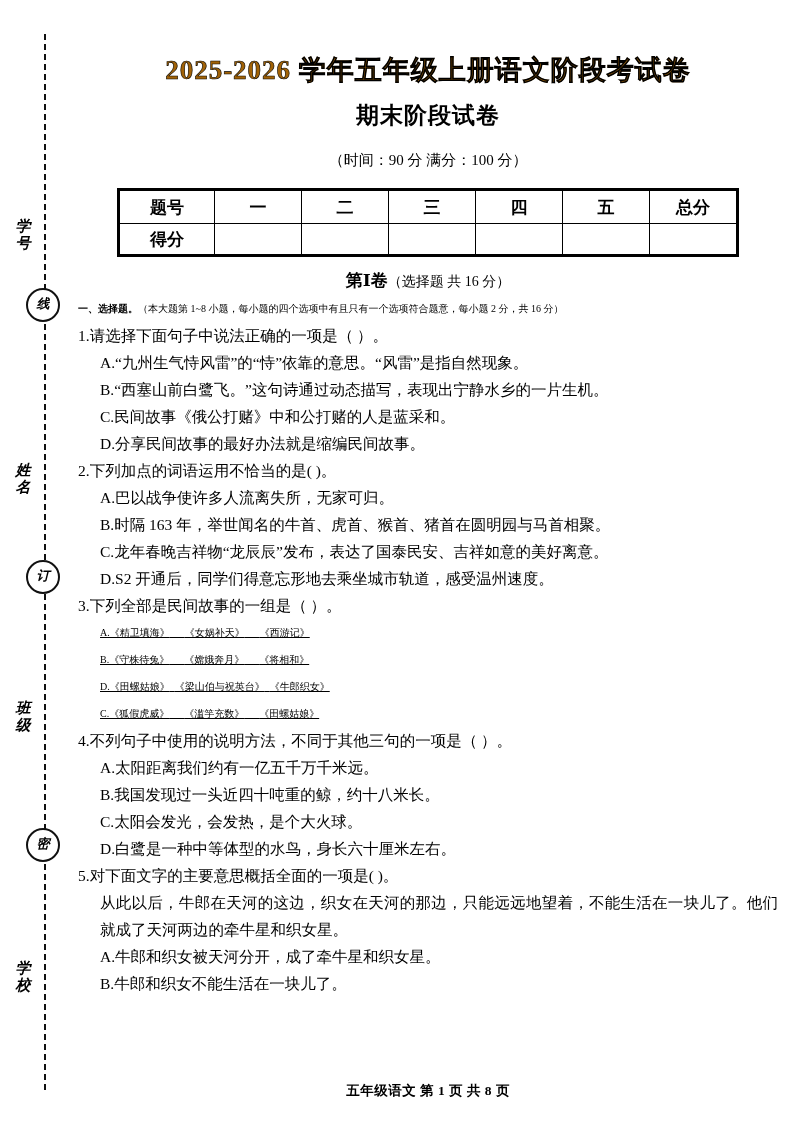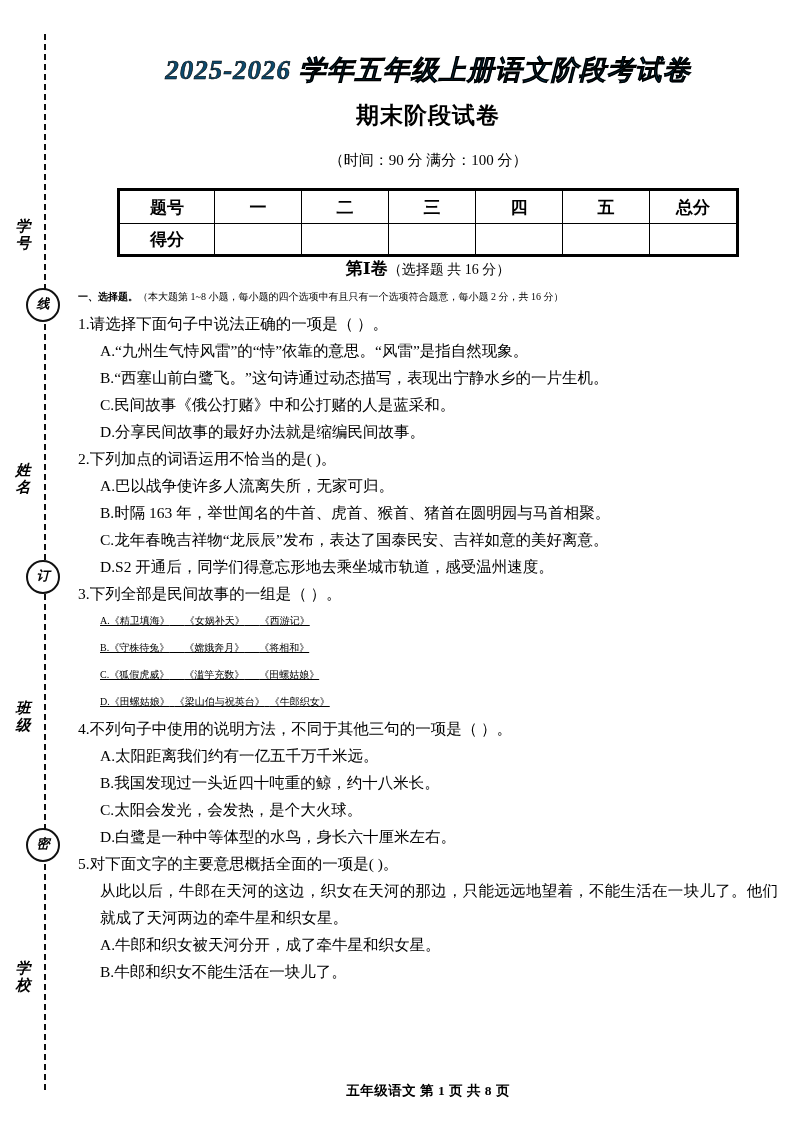--- a/index.html
+++ b/index.html
@@ -73,22 +73,21 @@
     height: 1122px;
   }
 
   .title-main {
     margin-top: 52px;
     text-align: center;
     font-size: 27px;
     font-weight: bold;
     letter-spacing: 1px;
     font-family: "Liberation Serif", "DejaVu Serif", serif;
-    color: #0c4a6e;
-    font-style: italic;
+    color: #a16207;
     -webkit-text-stroke: 0.6px #000;
   }
   .title-sub {
     margin-top: 12px;
     text-align: center;
     font-size: 23px;
     font-weight: bold;
     letter-spacing: 1px;
   }
   .title-info {
@@ -118,20 +117,21 @@
   table.score-table tr.row2 td { height: 28px; }
   .tbl-outer {
     border: 2px solid #000;
     width: 618px;
     margin: 18px auto 0 auto;
     box-sizing: content-box;
   }
   .tbl-outer table { margin: 0; width: 618px; }
 
   .section-head {
+    margin-top: 12px;
     text-align: center;
     font-size: 16px;
   }
   .section-head b { font-size: 17px; }
   .section-head .small { font-size: 14px; }
 
   .q-block { margin-top: 4px; }
   .big-q {
     font-size: 10px;
     line-height: 26px;
@@ -245,22 +245,22 @@
 
       <div class="q-item">2.下列加点的词语运用不恰当的是(        )。</div>
       <div class="q-opt">A.巴以战争使许多人流离失所，无家可归。</div>
       <div class="q-opt">B.时隔 163 年，举世闻名的牛首、虎首、猴首、猪首在圆明园与马首相聚。</div>
       <div class="q-opt">C.龙年春晚吉祥物“龙辰辰”发布，表达了国泰民安、吉祥如意的美好离意。</div>
       <div class="q-opt">D.S2 开通后，同学们得意忘形地去乘坐城市轨道，感受温州速度。</div>
 
       <div class="q-item">3.下列全部是民间故事的一组是（        ）。</div>
       <div class="opt-cols"><span>A.《精卫填海》</span>      <span>《女娲补天》</span>      <span>《西游记》</span></div>
       <div class="opt-cols"><span>B.《守株待兔》</span>      <span>《嫦娥奔月》</span>      <span>《将相和》</span></div>
+      <div class="opt-cols"><span>D.《田螺姑娘》</span>  <span>《梁山伯与祝英台》</span>  <span>《牛郎织女》</span></div>
       <div class="opt-cols"><span>C.《狐假虎威》</span>      <span>《滥竽充数》</span>      <span>《田螺姑娘》</span></div>
-      <div class="opt-cols"><span>D.《田螺姑娘》</span>  <span>《梁山伯与祝英台》</span>  <span>《牛郎织女》</span></div>
 
       <div class="q-item">4.不列句子中使用的说明方法，不同于其他三句的一项是（        ）。</div>
       <div class="q-opt">A.太阳距离我们约有一亿五千万千米远。</div>
       <div class="q-opt">B.我国发现过一头近四十吨重的鲸，约十八米长。</div>
       <div class="q-opt">C.太阳会发光，会发热，是个大火球。</div>
       <div class="q-opt">D.白鹭是一种中等体型的水鸟，身长六十厘米左右。</div>
 
       <div class="q-item">5.对下面文字的主要意思概括全面的一项是(        )。</div>
       <div class="q-item q-indent">从此以后，牛郎在天河的这边，织女在天河的那边，只能远远地望着，不能生活在一块儿了。他们就成了天河两边的牵牛星和织女星。</div>
       <div class="q-opt">A.牛郎和织女被天河分开，成了牵牛星和织女星。</div>

